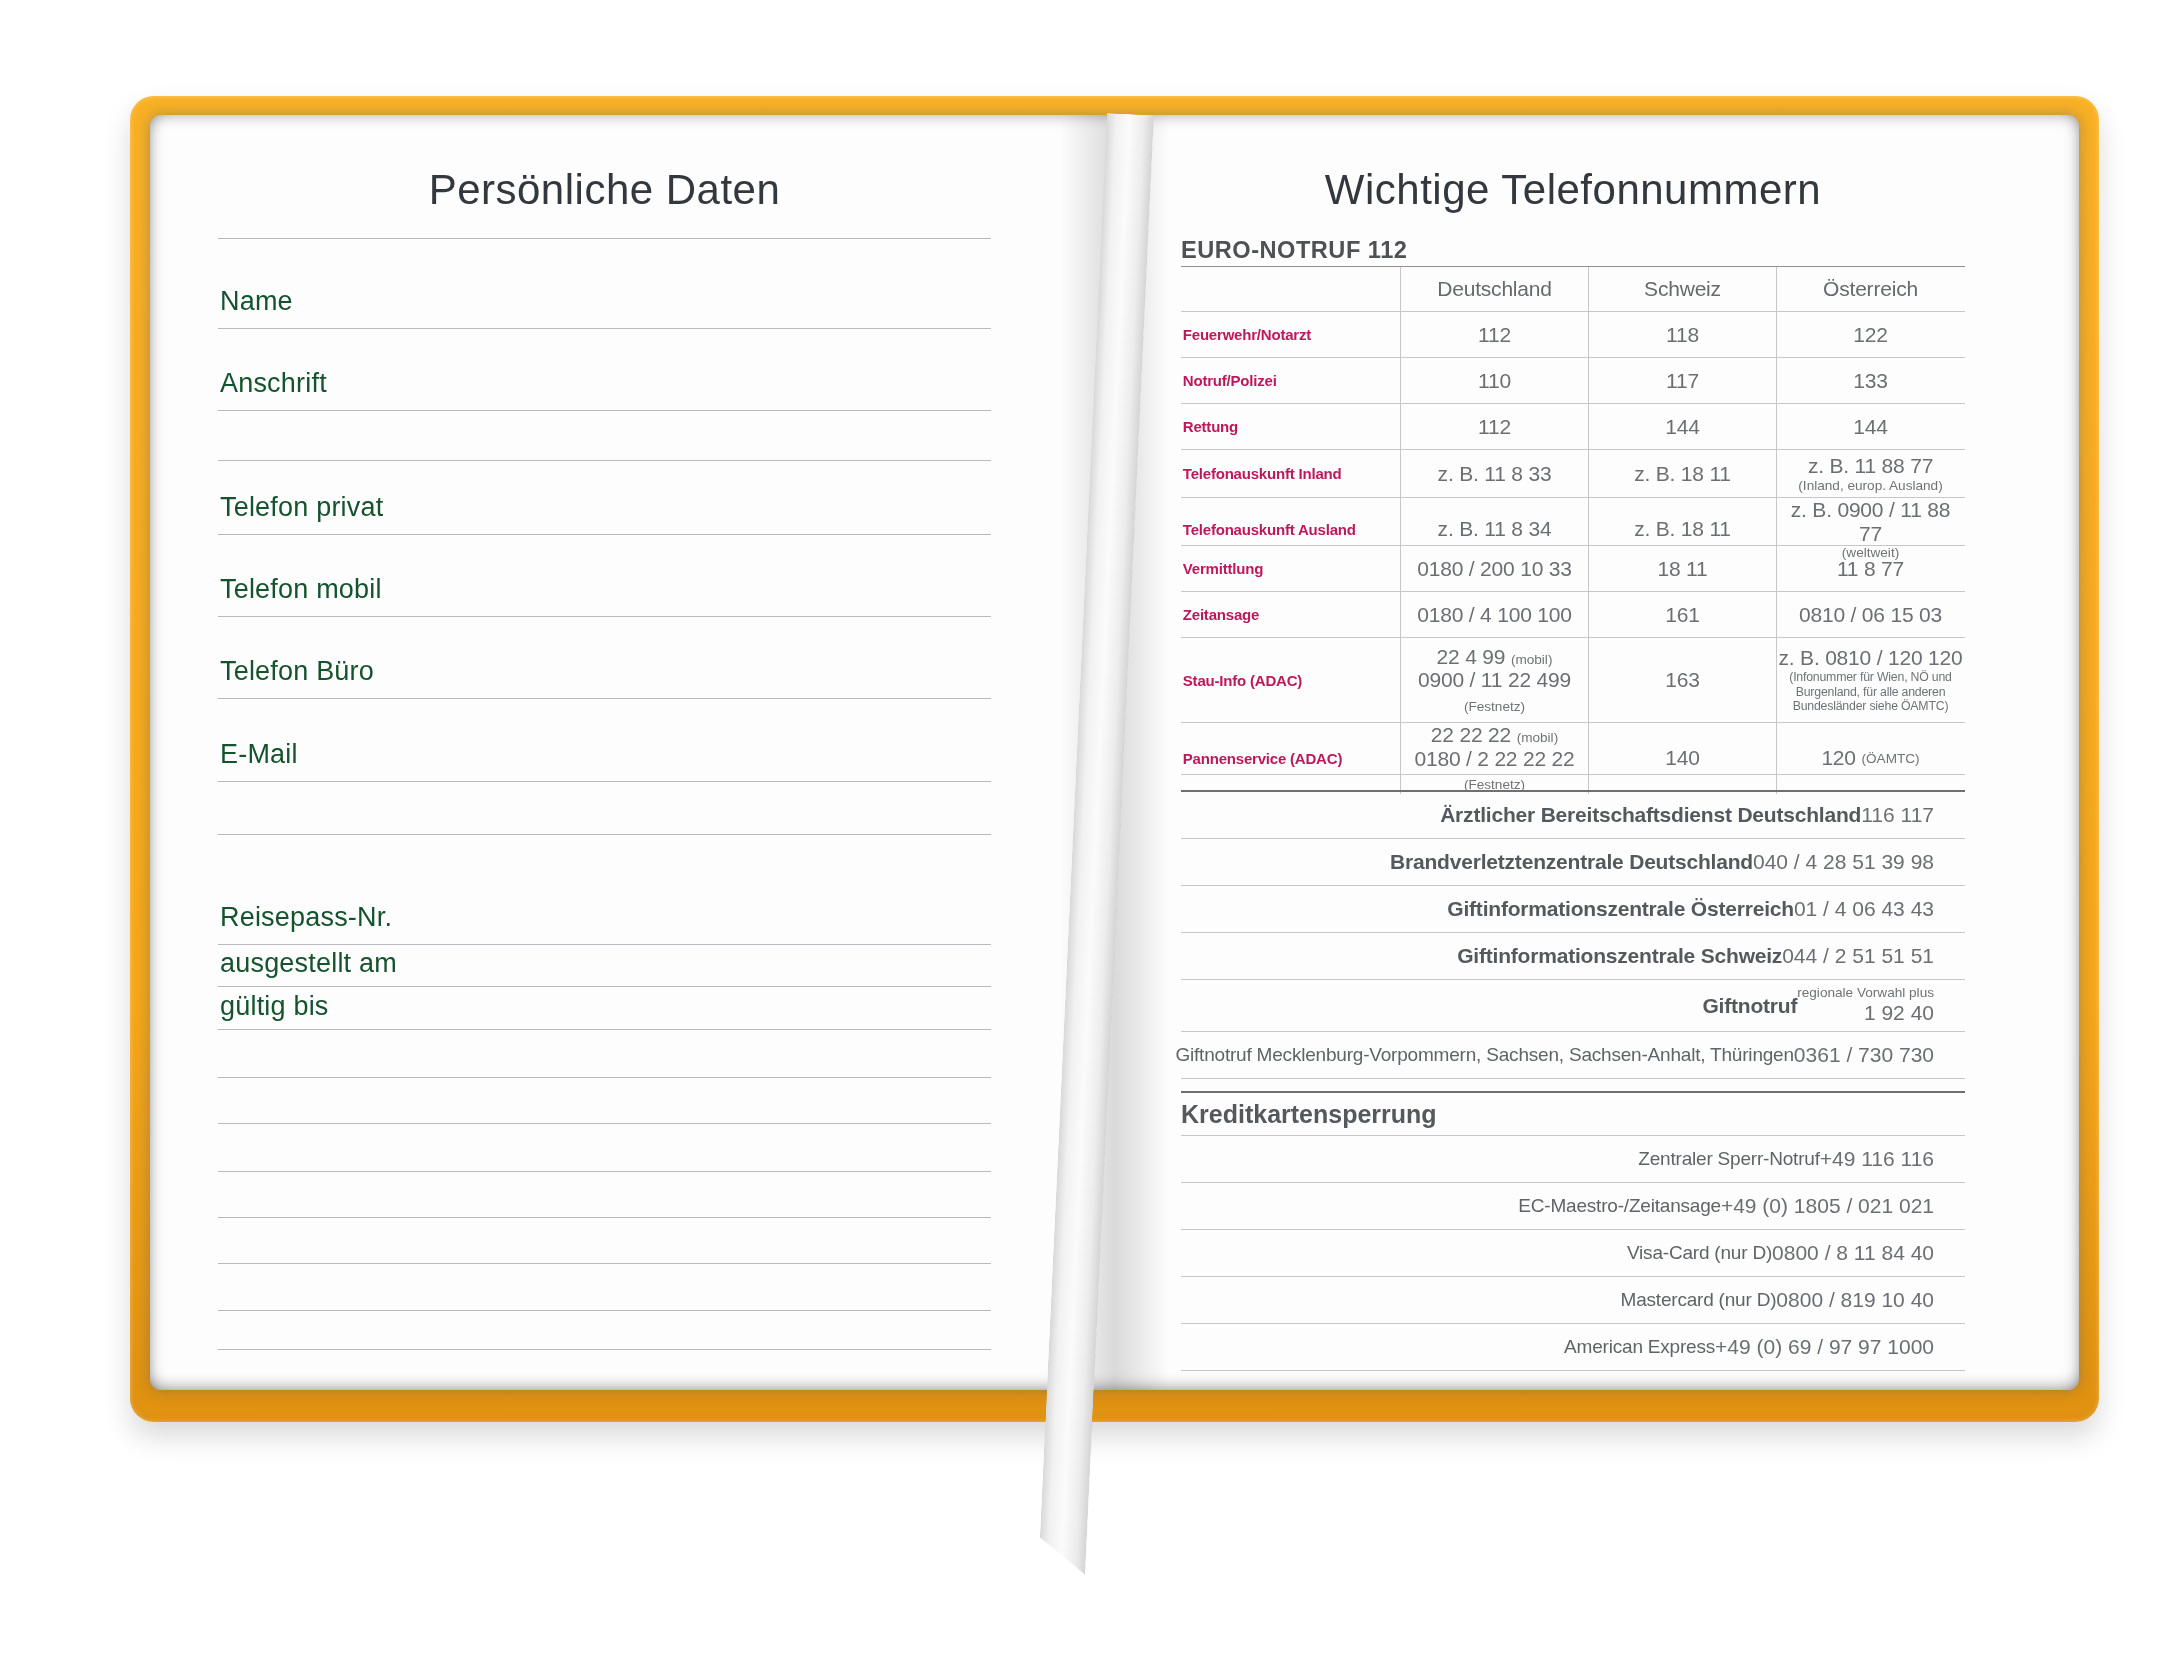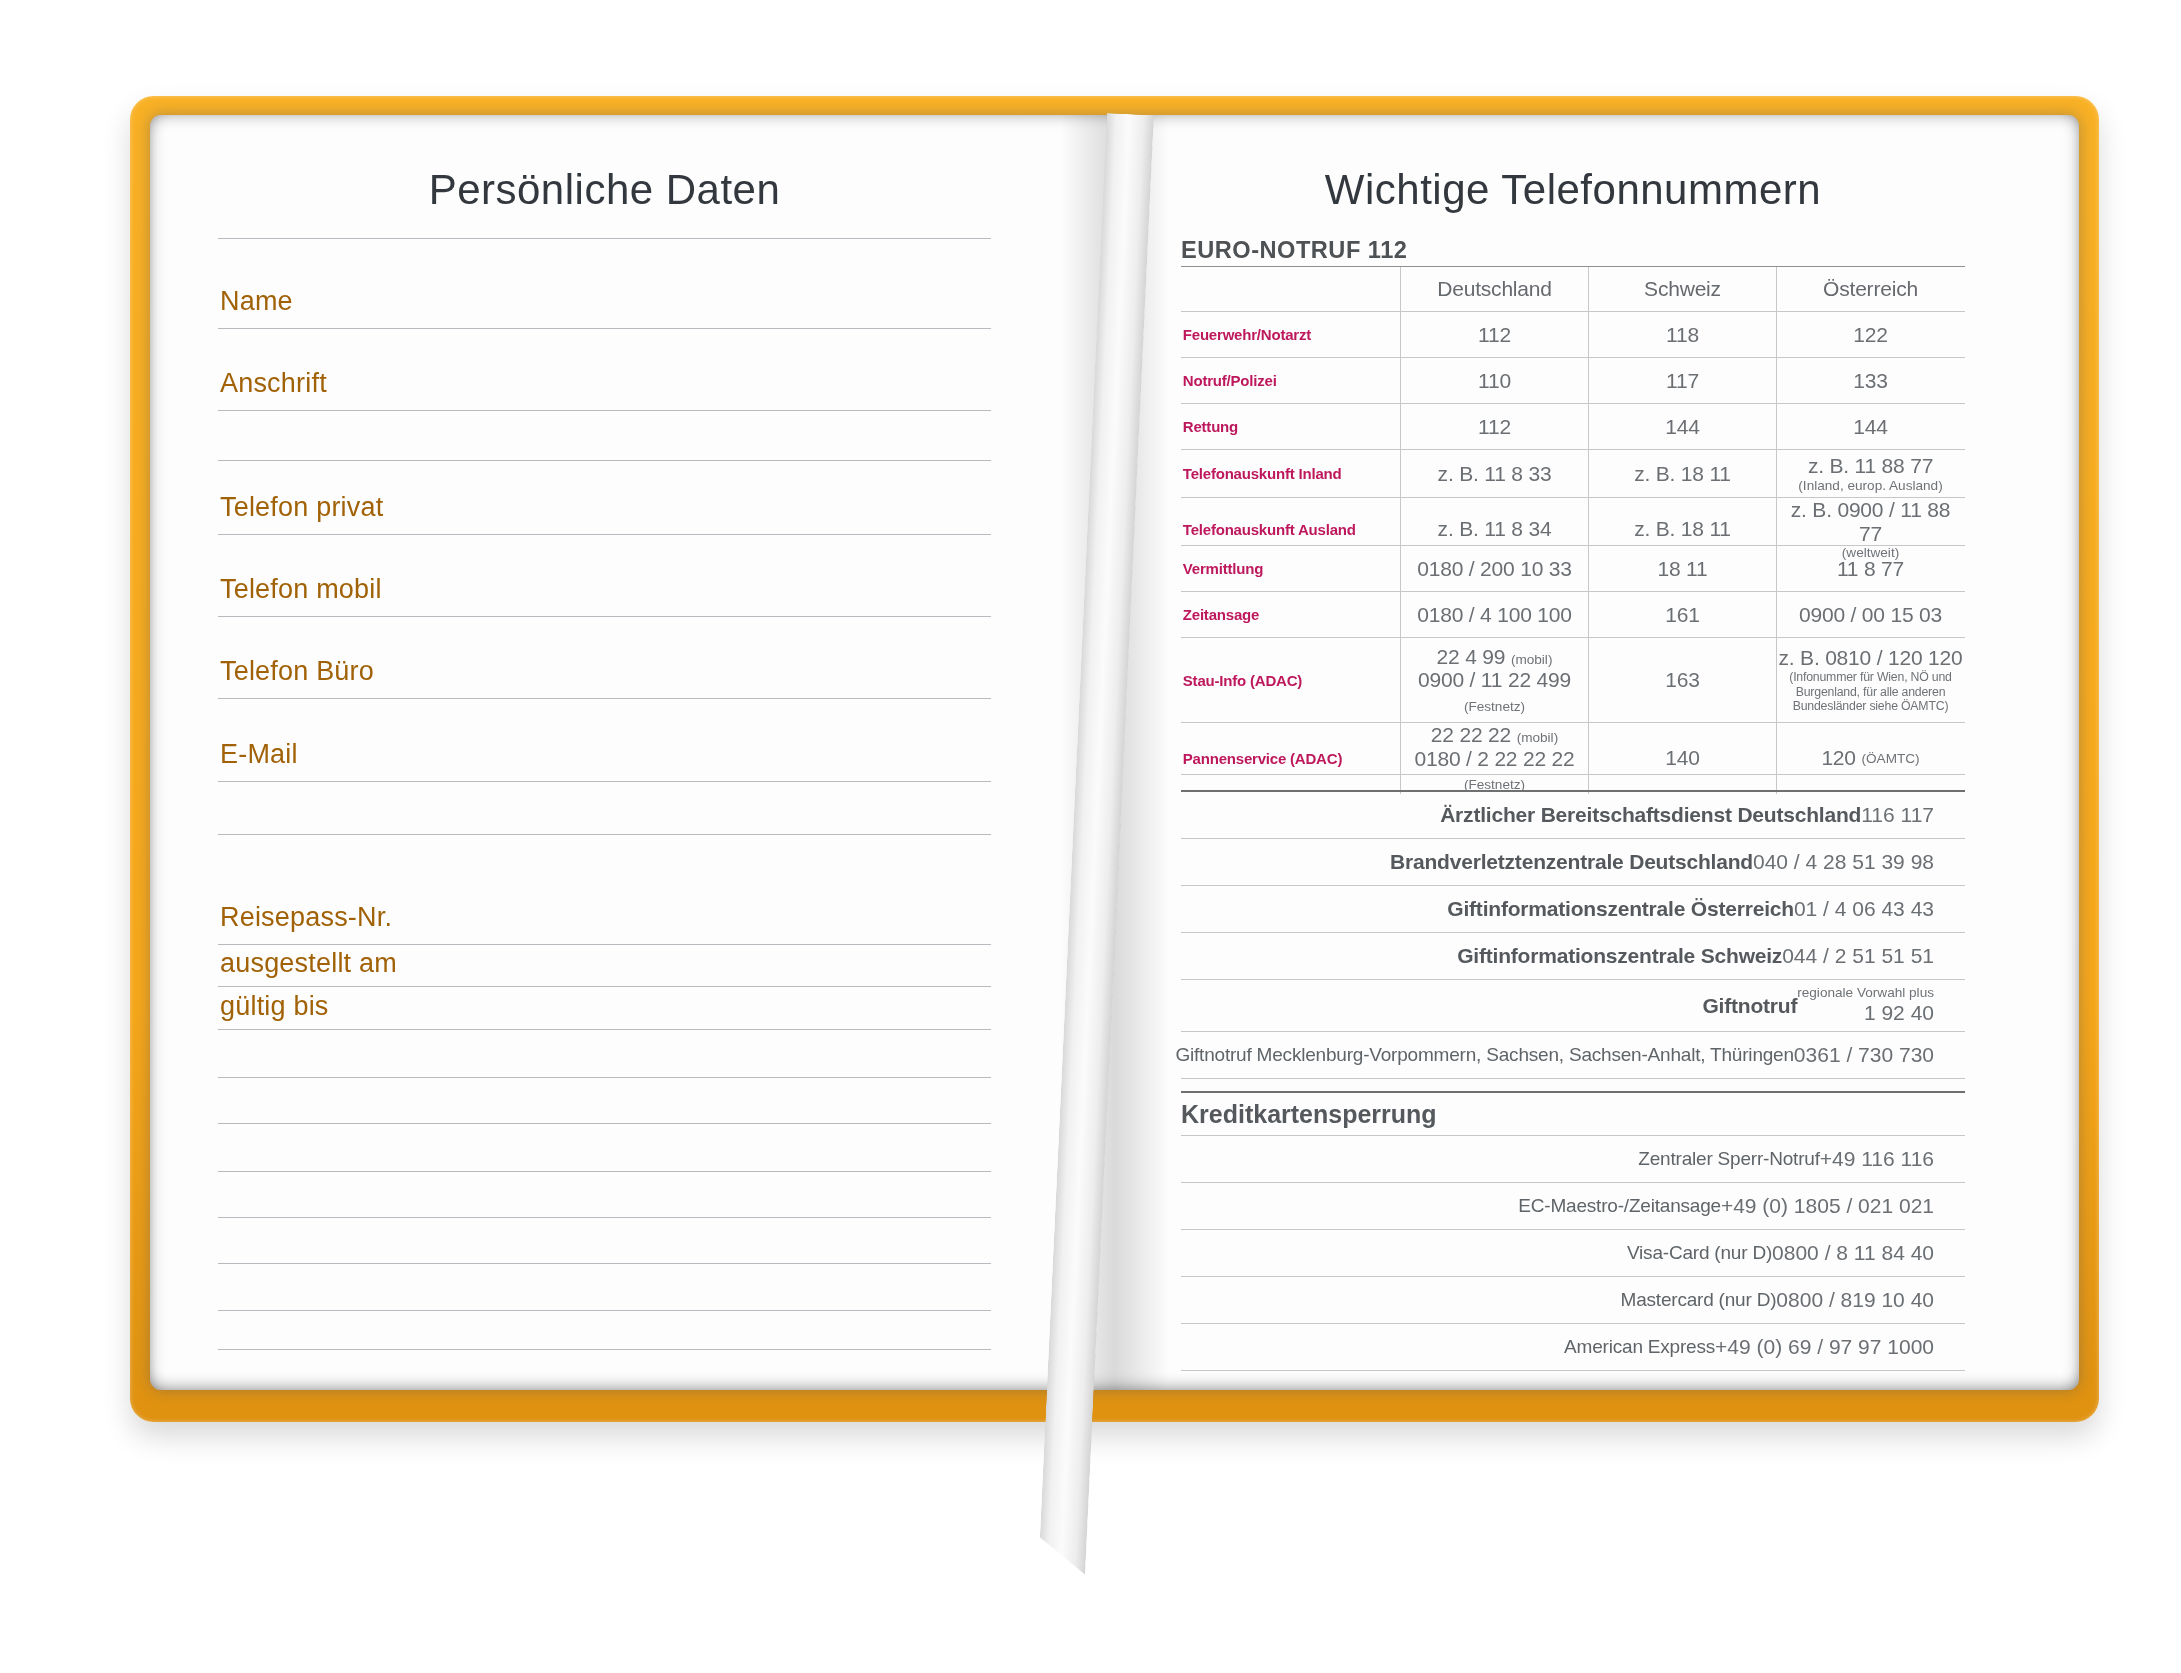--- a/index.html
+++ b/index.html
@@ -40,21 +40,21 @@
   .page-title {
     position:absolute; top:51px; left:0; width:100%;
     text-align:center; font-size:42px; font-weight:400; color:#33383e; letter-spacing:0.5px;
   }
   .left-page .page-title { left:68px; width:773px; }
   .lp-line {
     position:absolute; left:68px; width:773px; height:0;
     border-top:1.8px solid #b7bbc0;
   }
   .lp-label {
-    position:absolute; left:70px; font-size:27px; color:#a16207; letter-spacing:0.2px;
+    position:absolute; left:70px; font-size:27px; color:#14532d; letter-spacing:0.2px;
   }
 
   
   .rp { position:absolute; left:1158px; top:115px; width:784px; height:1275px; }
   .rp .page-title { left:0; width:784px; }
 
   .euro-heading {
     position:absolute; top:122px; left:0;
     font-size:23.6px; font-weight:700; color:#4e5255; letter-spacing:0.5px;
   }
@@ -222,21 +222,21 @@
         <div class="t-label">Vermittlung</div>
         <div class="t-cell">0180 / 200 10 33</div>
         <div class="t-cell">18 11</div>
         <div class="t-cell">11 8 77</div>
       </div>
 
       <div class="t-row h50">
         <div class="t-label">Zeitansage</div>
         <div class="t-cell">0180 / 4 100 100</div>
         <div class="t-cell">161</div>
-        <div class="t-cell">0900 / 00 15 03</div>
+        <div class="t-cell">0810 / 06 15 03</div>
       </div>
 
       <div class="t-row h92">
         <div class="t-label">Stau-Info (ADAC)</div>
         <div class="t-cell stack">
           <span><span>22 4 99</span> <span class="note">(mobil)</span></span>
           <span><span>0900 / 11 22 499</span> <span class="note">(Festnetz)</span></span>
         </div>
         <div class="t-cell">163</div>
         <div class="t-cell stack">

